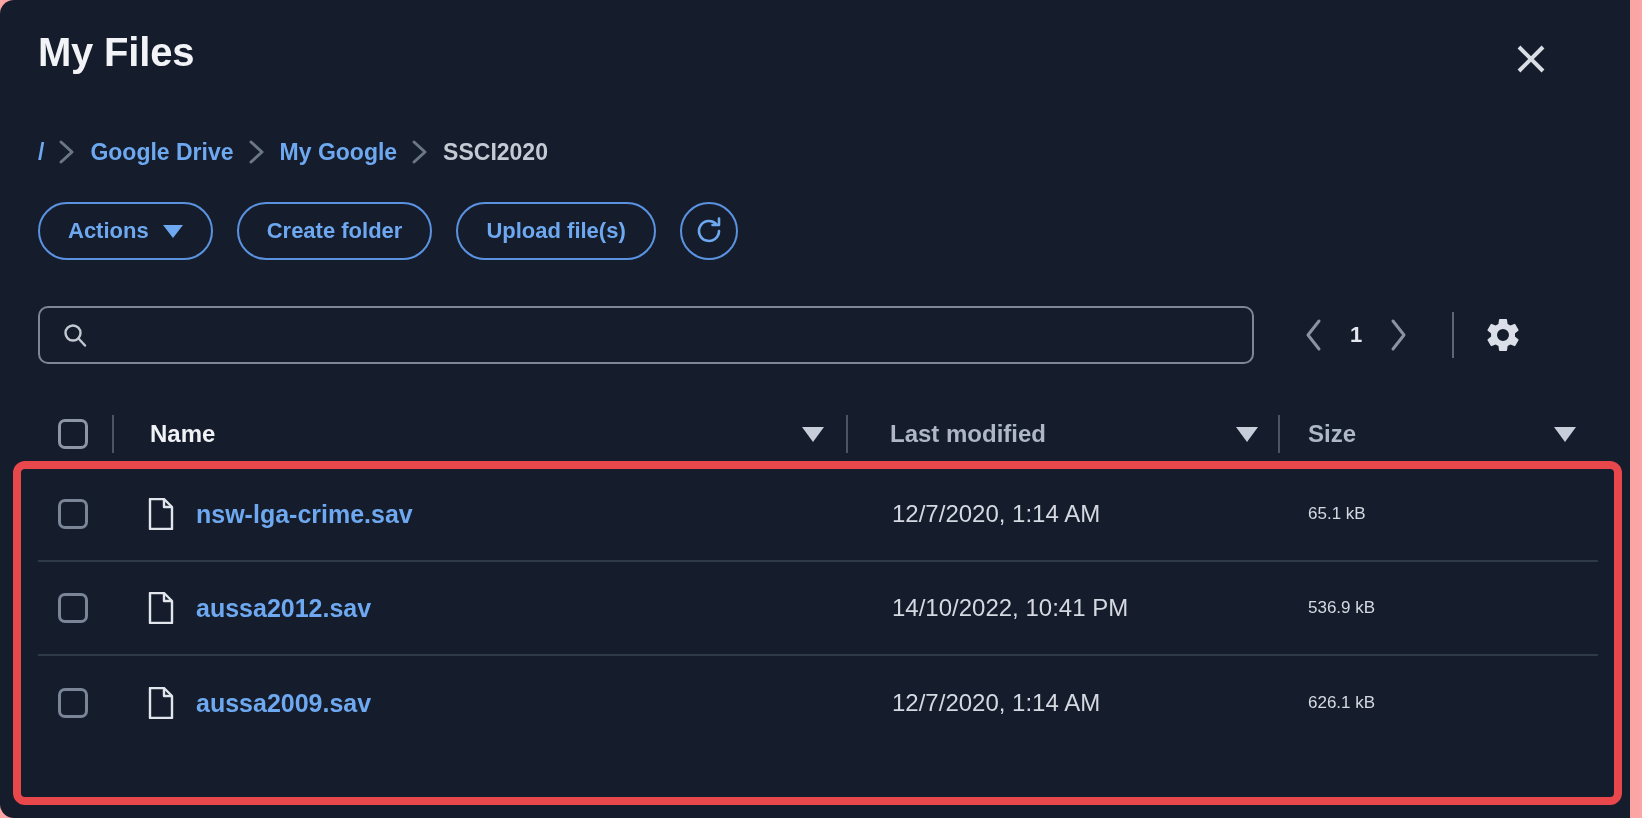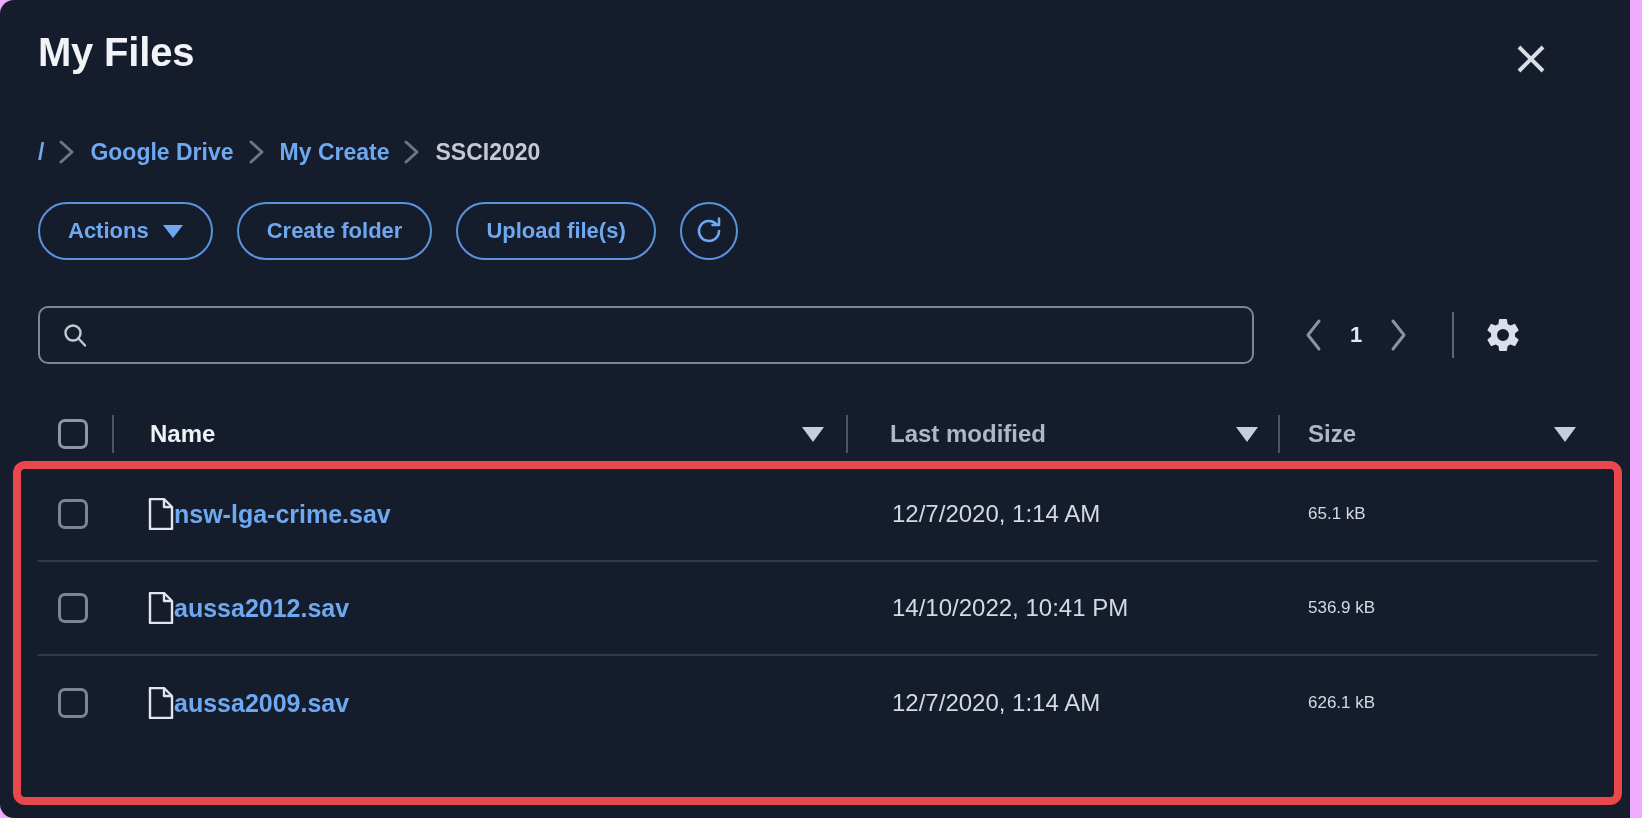--- a/index.html
+++ b/index.html
@@ -9,21 +9,21 @@
     height: 818px;
     background: #0d141f;
     font-family: "Liberation Sans", sans-serif;
     overflow: hidden;
   }
 
   #app {
     position: relative;
     width: 1642px;
     height: 818px;
-    background: #f0abfc;
+    background: #fca5a5;
   }
 
   
   .panel {
     position: absolute;
     left: 0;
     top: 0;
     width: 1630px;
     height: 818px;
     background: #151d2c;
@@ -300,20 +300,21 @@
     background: transparent;
     cursor: pointer;
     flex: 0 0 auto;
   }
   .checkbox.header-cb { border-color: #8d96a7; }
 
   .cell-name {
     flex: 1 1 auto;
     display: flex;
     align-items: center;
+    gap: 22px;
     padding-left: 36px;
     min-width: 0;
   }
   .file-icon { flex: 0 0 auto; display: flex; }
   .file-icon svg { display: block; }
   .file-link {
     color: #6ea8f0;
     font-size: 25px;
     font-weight: bold;
     text-decoration: none;
@@ -369,21 +370,21 @@
         <svg width="18" height="26" viewBox="0 0 18 26">
             <path d="M3 3 L14 13 L3 23" stroke="#6b7787" stroke-width="3" fill="none" stroke-linecap="round" stroke-linejoin="round"></path>
           </svg>
       </span>
       <span class="crumb">Google Drive</span>
       <span class="crumb-sep">
         <svg width="18" height="26" viewBox="0 0 18 26">
             <path d="M3 3 L14 13 L3 23" stroke="#6b7787" stroke-width="3" fill="none" stroke-linecap="round" stroke-linejoin="round"></path>
           </svg>
       </span>
-      <span class="crumb">My Create</span>
+      <span class="crumb">My Google</span>
       <span class="crumb-sep">
         <svg width="18" height="26" viewBox="0 0 18 26">
             <path d="M3 3 L14 13 L3 23" stroke="#6b7787" stroke-width="3" fill="none" stroke-linecap="round" stroke-linejoin="round"></path>
           </svg>
       </span>
       <span class="crumb current">SSCI2020</span>
     </div>
 
     <div class="toolbar">
       <button class="pill-btn">

